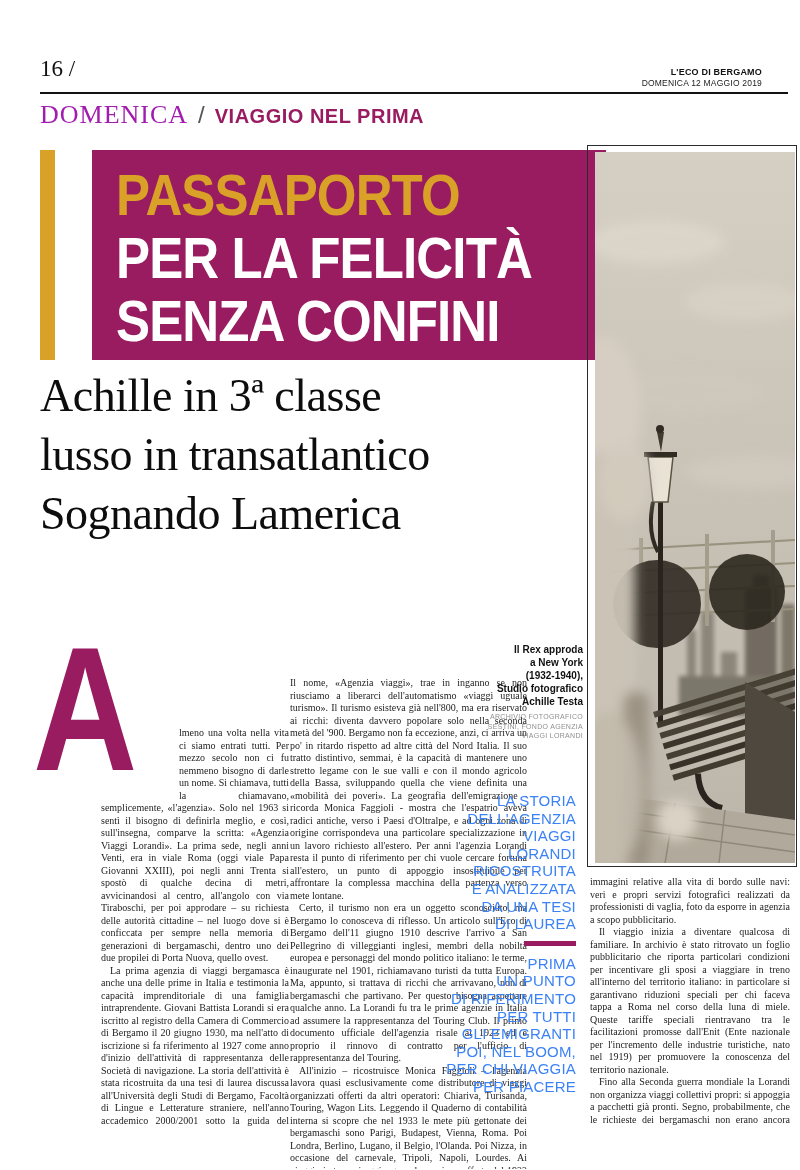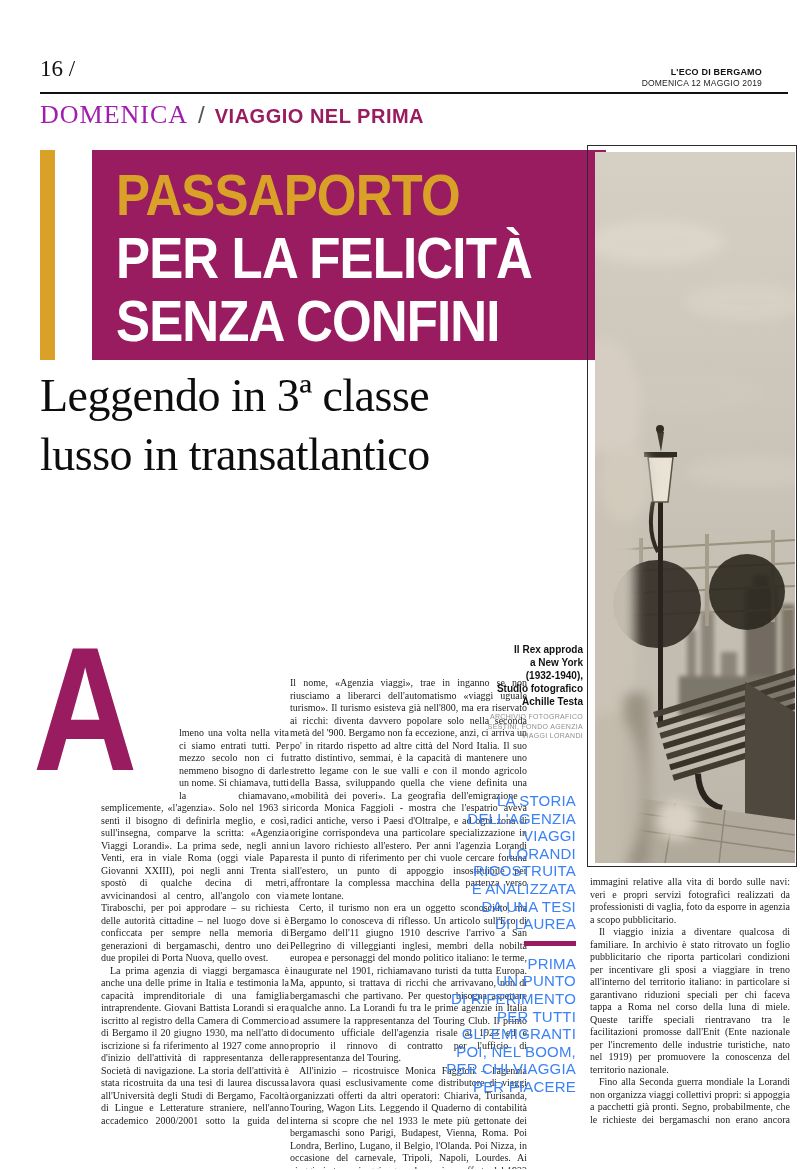--- a/index.html
+++ b/index.html
@@ -73,22 +73,23 @@
   </div>
 
   <div class="gold-bar"></div>
   <div class="banner">
     <span class="bl gold">PASSAPORTO</span>
     <span class="bl white">PER LA FELICITÀ</span>
     <span class="bl white">SENZA CONFINI</span>
   </div>
 
   <div class="headline">
-    <div>Leggendo in 3ª classe</div>
+    <div>Achille in 3ª classe</div>
     <div>lusso in transatlantico</div>
+    <div>Sognando Lamerica</div>
   </div>
 
   <div class="photo-frame"></div>
   <svg class="photo" viewBox="0 0 200 711" preserveAspectRatio="none" xmlns="http://www.w3.org/2000/svg">
     <defs>
       <linearGradient id="sky" x1="0" y1="0" x2="0" y2="1">
         <stop offset="0" stop-color="#d8d2c7"></stop>
         <stop offset="0.55" stop-color="#c9c3b8"></stop>
         <stop offset="1" stop-color="#bdb7ac"></stop>
       </linearGradient>

